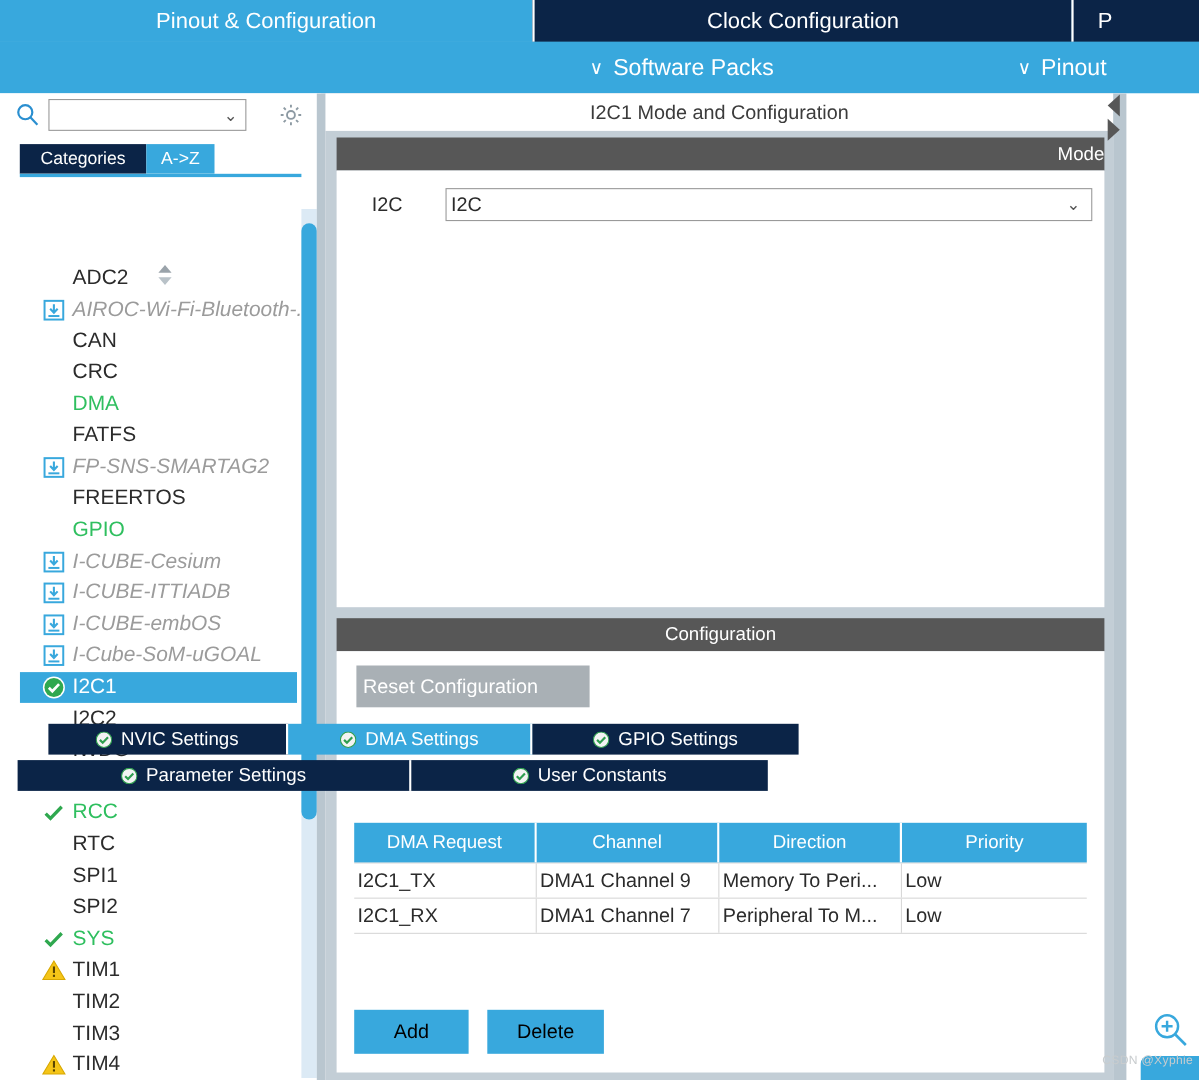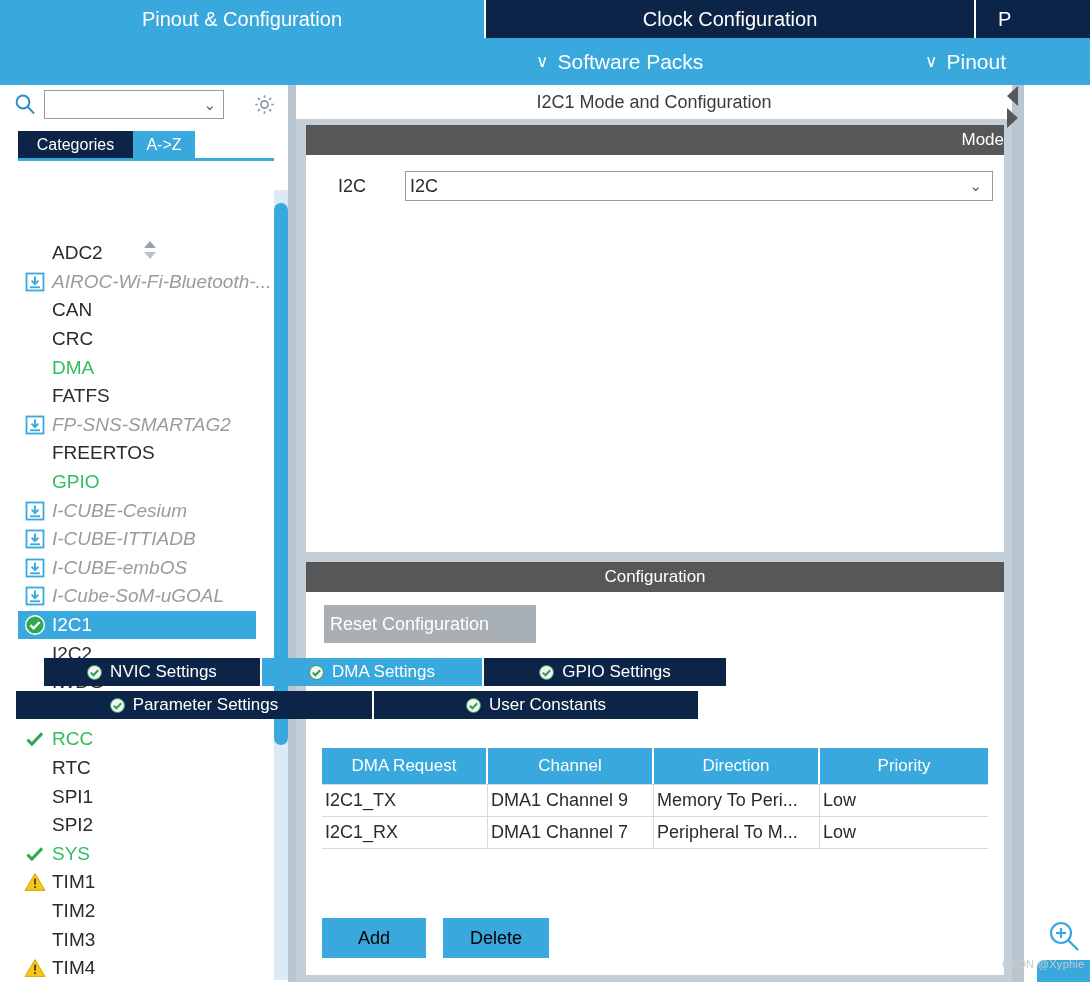--- a/index.html
+++ b/index.html
@@ -148,21 +148,21 @@
     box-sizing: border-box;
     overflow: hidden;
   }
   .scroll-updown {
     position: absolute;
     left: 122px; top: 78px;
     width: 20px; height: 22px;
   }
   .mod-list {
     position: absolute;
-    left: 4px; top: 100px;
+    left: 18px; top: 100px;
     width: 238px;
   }
   .mod-item {
     position: relative;
     height: 28.6px;
     display: flex;
     align-items: center;
     padding-left: 30px;
     box-sizing: border-box;
     font-size: 19px;

